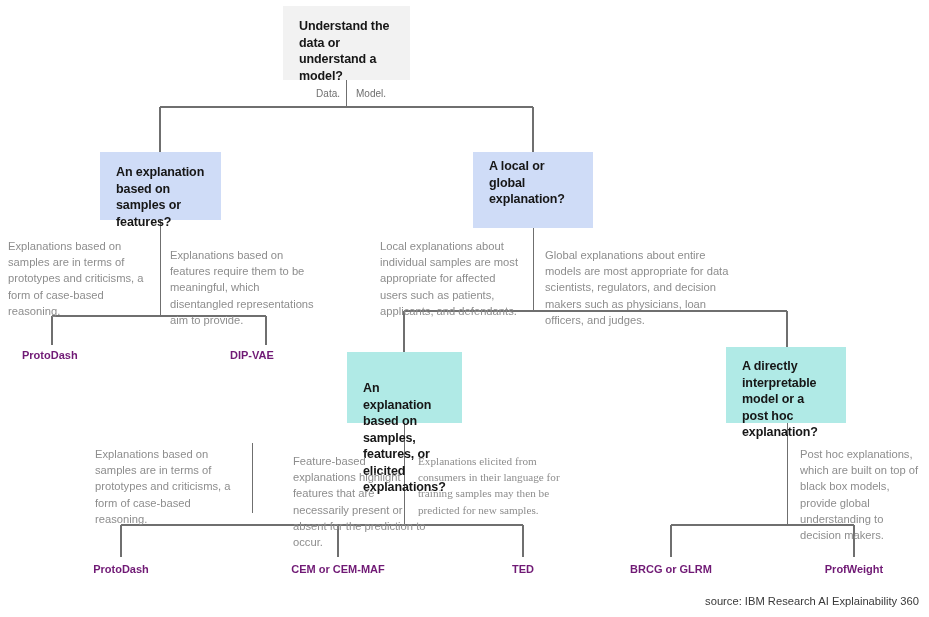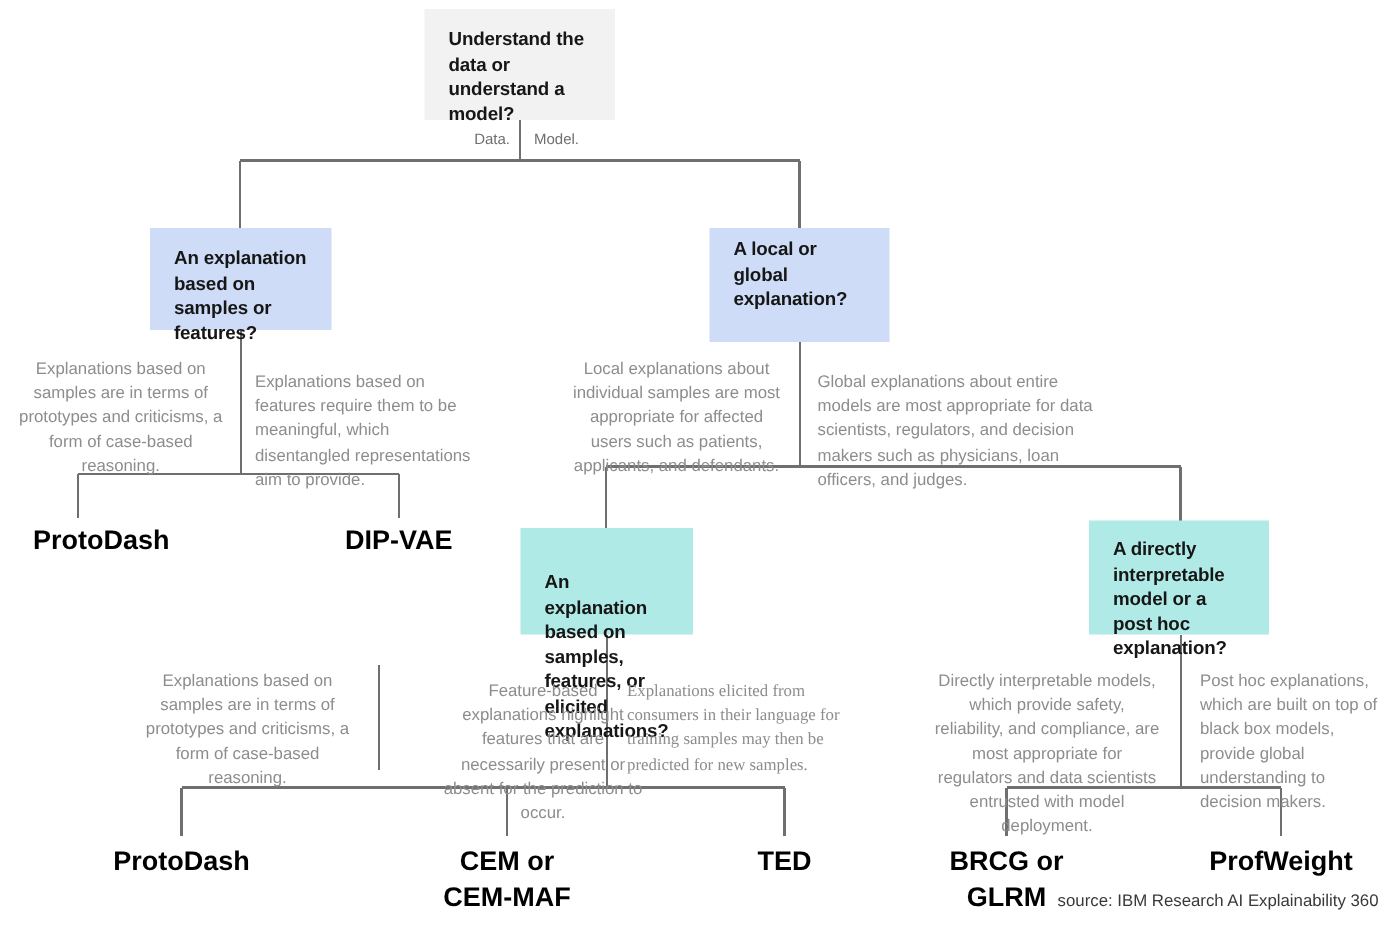--- a/index.html
+++ b/index.html
@@ -46,28 +46,28 @@
     color: #6f6f6f;
     line-height: 1.2;
   }
   .desc {
     position: absolute;
     font-size: 11.2px;
     line-height: 1.45;
     color: #8d8d8d;
     box-sizing: border-box;
   }
-  .desc.right { text-align: center; }
+  .desc.right { text-align: left; }
   .desc.left  { text-align: left; }
 
   .leaf {
     position: absolute;
-    font-size: 18px;
+    font-size: 11px;
     font-weight: bold;
-    color: #000000;
+    color: #701a75;
     line-height: 1.35;
     box-sizing: border-box;
   }
   .leaf.center { text-align: center; }
   .leaf.left   { text-align: left; }
 
   .source {
     position: absolute;
     font-size: 11.2px;
     color: #393939;
@@ -178,23 +178,20 @@
   <div class="desc right" style="left:95px; top:446px; width:140px;">
     <span>Explanations based on samples are in terms of prototypes and criticisms, a form of case-based reasoning.</span>
   </div>
   <div class="desc right" style="left:257px; top:453px; width:138px;margin-left:36px;">
     <span>Feature-based explanations highlight features that are necessarily present or absent for the prediction to occur.</span>
   </div>
   <div class="desc left" style="left:418px; top:453px; width:150px;font-family:Liberation Serif, serif;">
     <span>Explanations elicited from consumers in their language for training samples may then be predicted for new samples.</span>
   </div>
 
-  <div class="desc right" style="left:622px; top:446px; width:152px;">
-    <span>Directly interpretable models, which provide safety, reliability, and compliance, are most appropriate for regulators and data scientists entrusted with model deployment.</span>
-  </div>
   <div class="desc left" style="left:800px; top:446px; width:120px;">
     <span>Post hoc explanations, which are built on top of black box models, provide global understanding to decision makers.</span>
   </div>
 
   <div class="leaf center" style="left:61px; top:562px; width:120px;">
     <span>ProtoDash</span>
   </div>
   <div class="leaf center" style="left:288px; top:562px; width:100px;">
     <span>CEM or CEM-MAF</span>
   </div>

